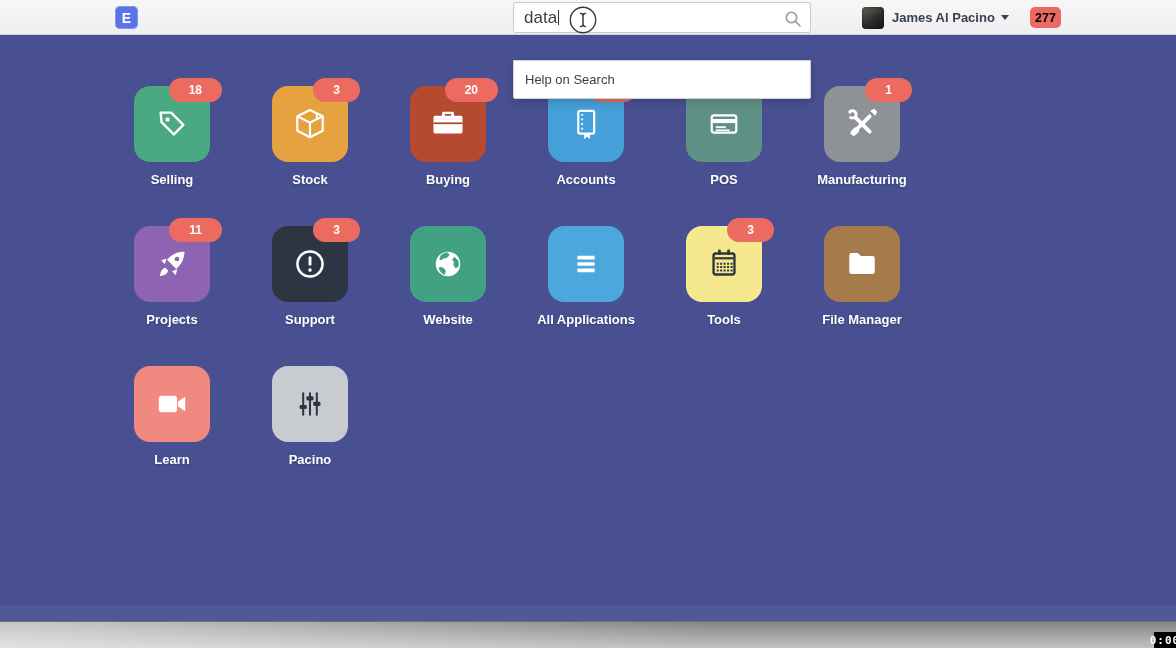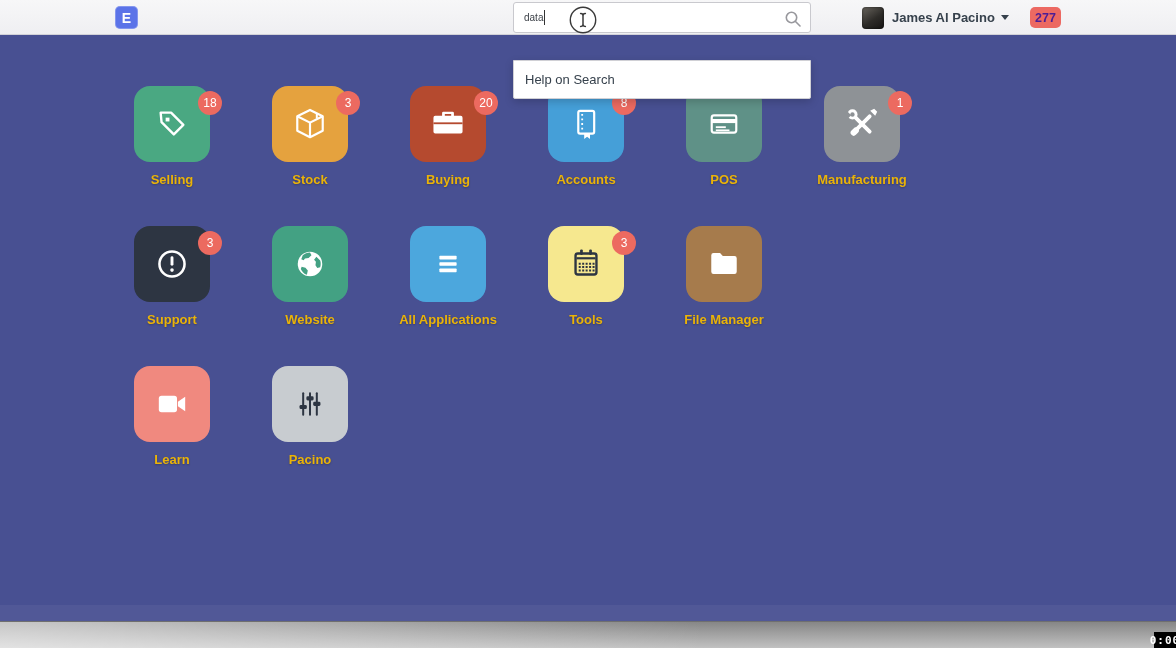--- a/index.html
+++ b/index.html
@@ -27,38 +27,38 @@
     border-bottom:1px solid #d2d2d8;box-sizing:border-box;z-index:5;
   }
   .logo{
     position:absolute;left:115px;top:6px;width:23px;height:23px;border-radius:5px;
     color:#fff;font-size:14px;font-weight:bold;display:flex;align-items:center;justify-content:center;
     box-shadow:inset 0 0 0 1px rgba(255,255,255,.25);cursor:pointer;
   }
   .search-box{
     position:absolute;left:513px;top:2px;width:298px;height:31px;box-sizing:border-box;
     background:#fff;border:1px solid #c9c9ce;border-radius:3px;
-    font-size:10px;color:#3a3f46;display:flex;align-items:center;padding-left:10px;cursor:text;
+    font-size:17px;color:#3a3f46;display:flex;align-items:center;padding-left:10px;cursor:text;
   }
   .caret-line{display:inline-block;width:1px;height:15px;background:#333;margin-left:1px;}
   .search-mag{position:absolute;right:8px;top:7px;}
   .nav-right{position:absolute;left:862px;top:0;height:35px;display:flex;align-items:center;}
   .avatar{
     width:22px;height:22px;border-radius:4px;
     background:linear-gradient(145deg,#6a665f 0%,#2e2c29 55%,#151413 100%);
     box-shadow:inset 0 0 3px rgba(0,0,0,.6);cursor:pointer;
   }
   .user-name{margin-left:8px;font-size:13px;font-weight:600;color:#36414c;cursor:pointer;}
   .caret-down{
     width:0;height:0;margin-left:6px;cursor:pointer;
     border-left:4px solid transparent;border-right:4px solid transparent;border-top:5px solid #36414c;
   }
   .noti-badge{
     position:absolute;left:1030px;top:7px;min-width:31px;height:21px;border-radius:5px;
-    color:#4c1d95;font-size:12.5px;font-weight:bold;display:flex;align-items:center;justify-content:center;
+    color:#000000;font-size:12.5px;font-weight:bold;display:flex;align-items:center;justify-content:center;
     padding:0 4px;box-sizing:border-box;cursor:pointer;
   }
   
   .dropdown{
     position:absolute;left:513px;top:35px;width:298px;box-sizing:border-box;z-index:6;
     background:#fff;border:1px solid #d0d0d5;border-radius:0 0 2px 2px;
     box-shadow:0 3px 9px rgba(0,0,0,.18);
     margin-top:25px;
   }
   .dropdown-item{height:37px;display:flex;align-items:center;padding-left:11px;font-size:13px;color:#36414c;cursor:pointer;}
@@ -66,26 +66,26 @@
   .grid{position:absolute;left:134px;top:51px;}
   .mod-row{display:flex;height:140px;}
   .mod-cell{width:76px;margin-right:62px;position:relative;}
   .mod-cell:last-child{margin-right:0;}
   .mod-tile{
     width:76px;height:76px;border-radius:16px;position:relative;
     display:flex;align-items:center;justify-content:center;cursor:pointer;
   }
   .mod-badge{
     position:absolute;top:-8px;right:-12px;min-width:24px;height:24px;border-radius:12px;
-    background:#ec6a60;color:#fff;font-size:12px;font-weight:normal;
-    display:flex;align-items:center;justify-content:center;padding:0 5px;box-sizing:border-box;margin-top:13px;
+    background:#ec6a60;color:#fff;font-size:12px;font-weight:bold;
+    display:flex;align-items:center;justify-content:center;padding:0 20px;box-sizing:border-box;
   }
   .mod-label{
     position:absolute;top:86px;left:50%;transform:translateX(-50%);
-    white-space:nowrap;color:#eab308;font-size:13px;font-weight:bold;
+    white-space:nowrap;color:#ffffff;font-size:13px;font-weight:bold;
     text-shadow:0 1px 2px rgba(0,0,0,.25);
   }
   
   .cursor-overlay{position:absolute;left:568px;top:5px;z-index:9;}
   
   .rec-timer{
     position:absolute;right:0;bottom:0;width:22px;height:16px;background:#000;
     color:#fff;font-family:"DejaVu Sans Mono",monospace;font-size:11px;font-weight:bold;
     display:flex;align-items:center;justify-content:center;letter-spacing:1px;z-index:10;
   }
@@ -206,20 +206,32 @@
             </svg>
             <span class="mod-badge" style="background: rgb(236, 106, 96);">1</span>
           </div>
           <span class="mod-label">Manufacturing</span>
         </div>
       </div>
 
       <div class="mod-row">
 
 
+        <div class="mod-cell">
+          <div class="mod-tile" style="background: rgb(141, 99, 178);">
+            <svg viewBox="0 0 44 44" width="40" height="40">
+              <path fill="#fff" d="M35.8 8.2c-7.3.3-12.7 2.6-16.6 6.5l-2.7 2.7 10.1 10.1 2.7-2.7c3.9-3.9 6.2-9.3 6.5-16.6z"></path>
+              <circle cx="27.5" cy="16.5" r="2.6" fill="#8d63b2"></circle>
+              <path fill="#fff" d="M16.2 16.2l-6.2 1.7 4 4zM27.8 27.8l-1.7 6.2-4-4z"></path>
+              <path fill="#fff" d="M14.8 26.2c-2.8.4-5.4 3-6 8.9 5.9-.6 8.5-3.2 8.9-6z"></path>
+            </svg>
+            <span class="mod-badge" style="background: rgb(236, 106, 96);">11</span>
+          </div>
+          <span class="mod-label">Projects</span>
+        </div>
 
         <div class="mod-cell">
           <div class="mod-tile" style="background: rgb(45, 53, 66);">
             <svg viewBox="0 0 44 44" width="40" height="40">
               <circle cx="22" cy="22" r="13.8" fill="none" stroke="#fff" stroke-width="2.8"></circle>
               <rect x="20.4" y="13.5" width="3.2" height="10.5" rx="1.6" fill="#fff"></rect>
               <circle cx="22" cy="28.7" r="2" fill="#fff"></circle>
             </svg>
             <span class="mod-badge" style="background: rgb(236, 106, 96);">3</span>
           </div>

